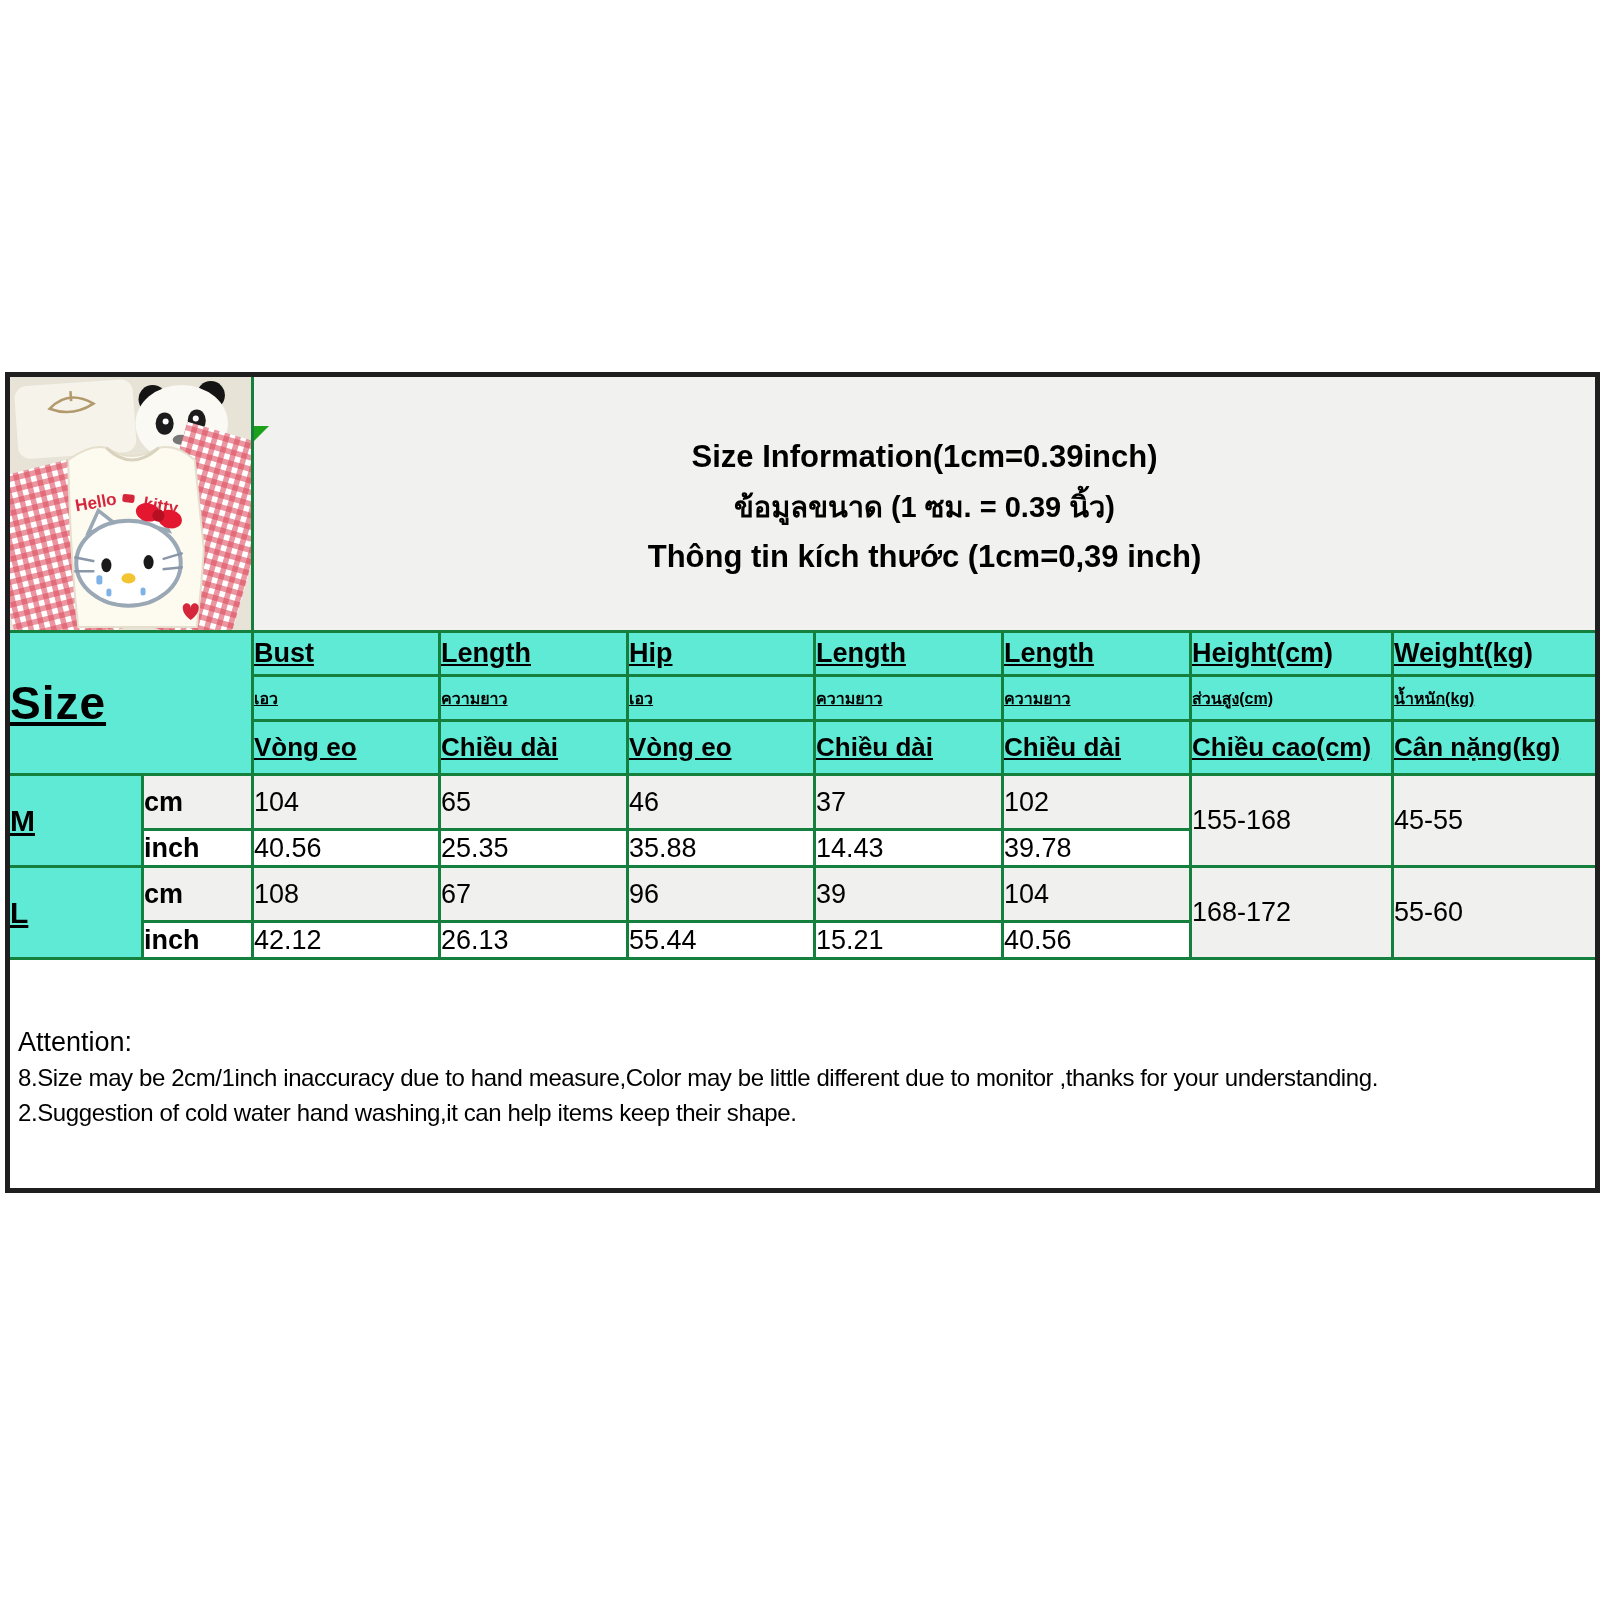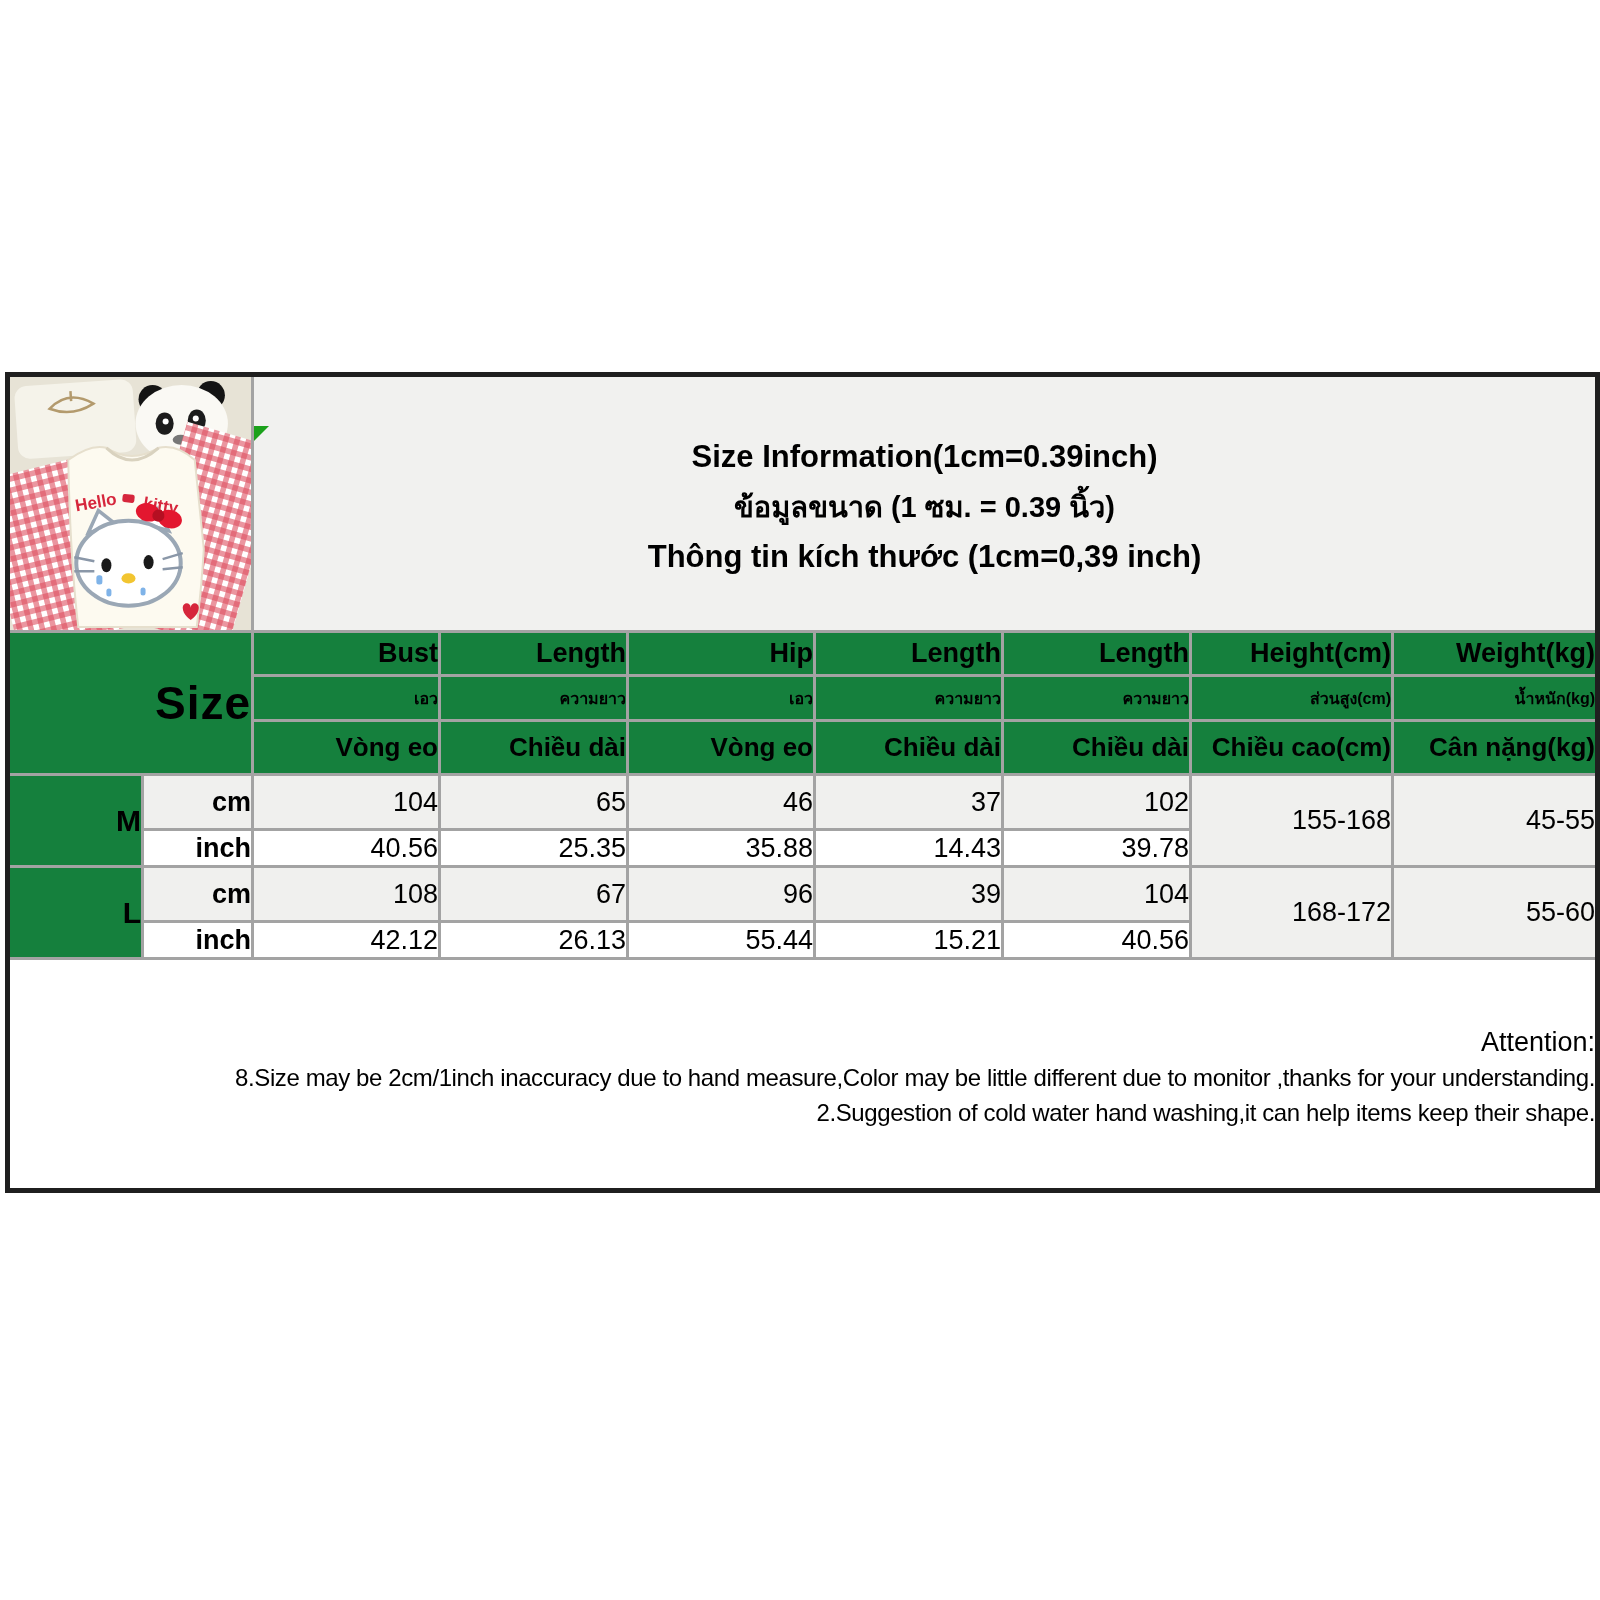--- a/index.html
+++ b/index.html
@@ -1,32 +1,32 @@
 <!DOCTYPE html>
 <html><head>
 <meta charset="utf-8">
 <style>
   html,body{margin:0;padding:0;background:#ffffff;}
   .canvas{position:relative;width:1600px;height:1600px;background:#ffffff;overflow:hidden;
           font-family:"Liberation Sans","DejaVu Sans",sans-serif;color:#000;}
   .sheet{position:absolute;left:5px;top:372px;}
   table.size-table{border-collapse:collapse;table-layout:fixed;width:1590px;border:5px solid #1f1f1f;}
-  table.size-table td{border:3px solid #a3a3a3;text-align:right;vertical-align:middle;padding:0;overflow:hidden;}
+  table.size-table td{border:3px solid #15803d;text-align:left;vertical-align:middle;padding:0;overflow:hidden;}
 
   
   tr.r-photo{height:253px;}
   tr.r-h1{height:44px;}
   tr.r-h2{height:45px;}
   tr.r-h3{height:54px;}
   tr.r-cm{height:55px;}
   tr.r-inch{height:37px;}
   tr.r-att{height:232px;}
 
   
-  .bg-hdr{background:#15803d;}
+  .bg-hdr{background:#5eead4;text-decoration:underline;}
   .bg-lt{background:#f0f0ee;}
   .bg-wh{background:#ffffff;}
   .bg-title{background:#f1f1ef;}
 
   .hdr-en{font-size:27px;font-weight:700;}
   .hdr-th{font-size:16px;font-weight:700;}
   .hdr-vi{font-size:26px;font-weight:700;}
   .size-big{font-size:46px;font-weight:700;letter-spacing:1px;}
   .size-letter{font-size:30px;font-weight:700;}
   .unit{font-size:27px;font-weight:700;}

